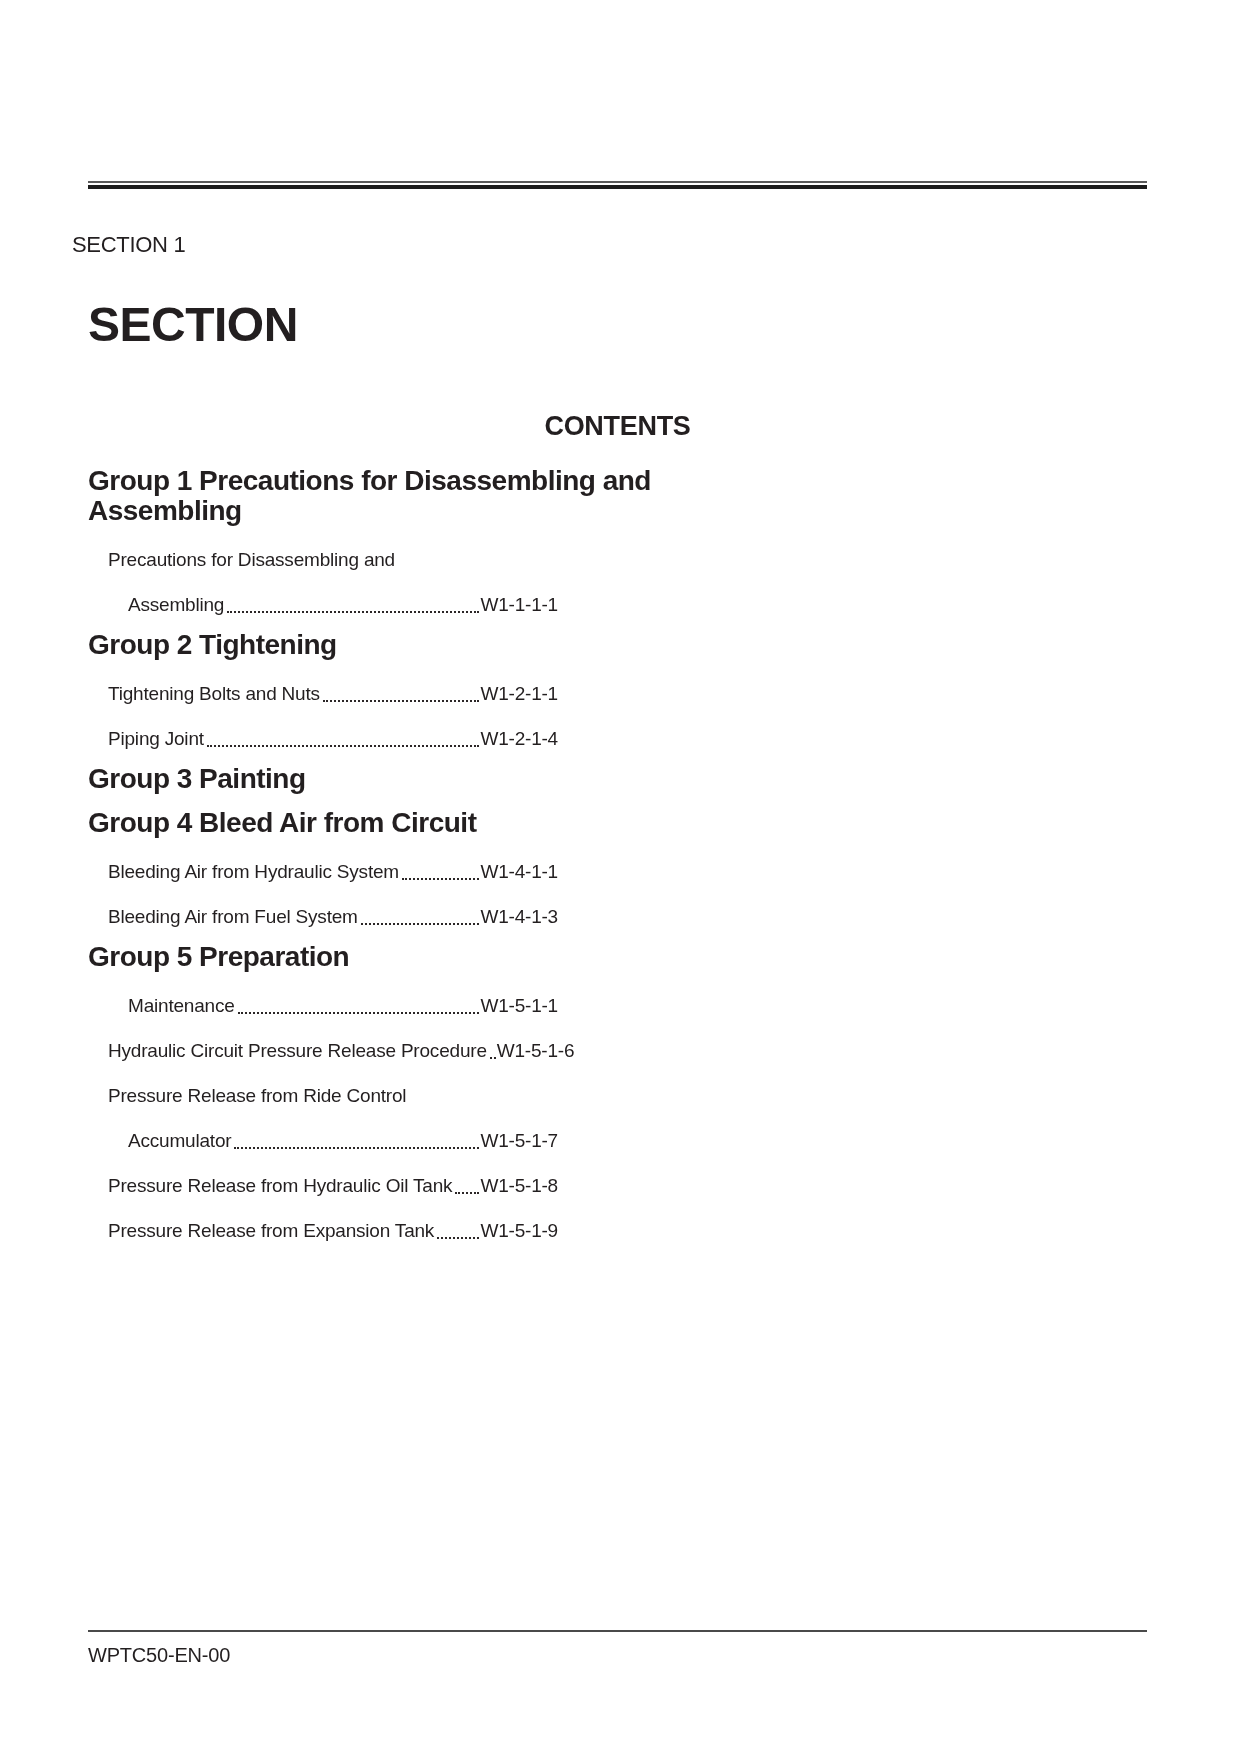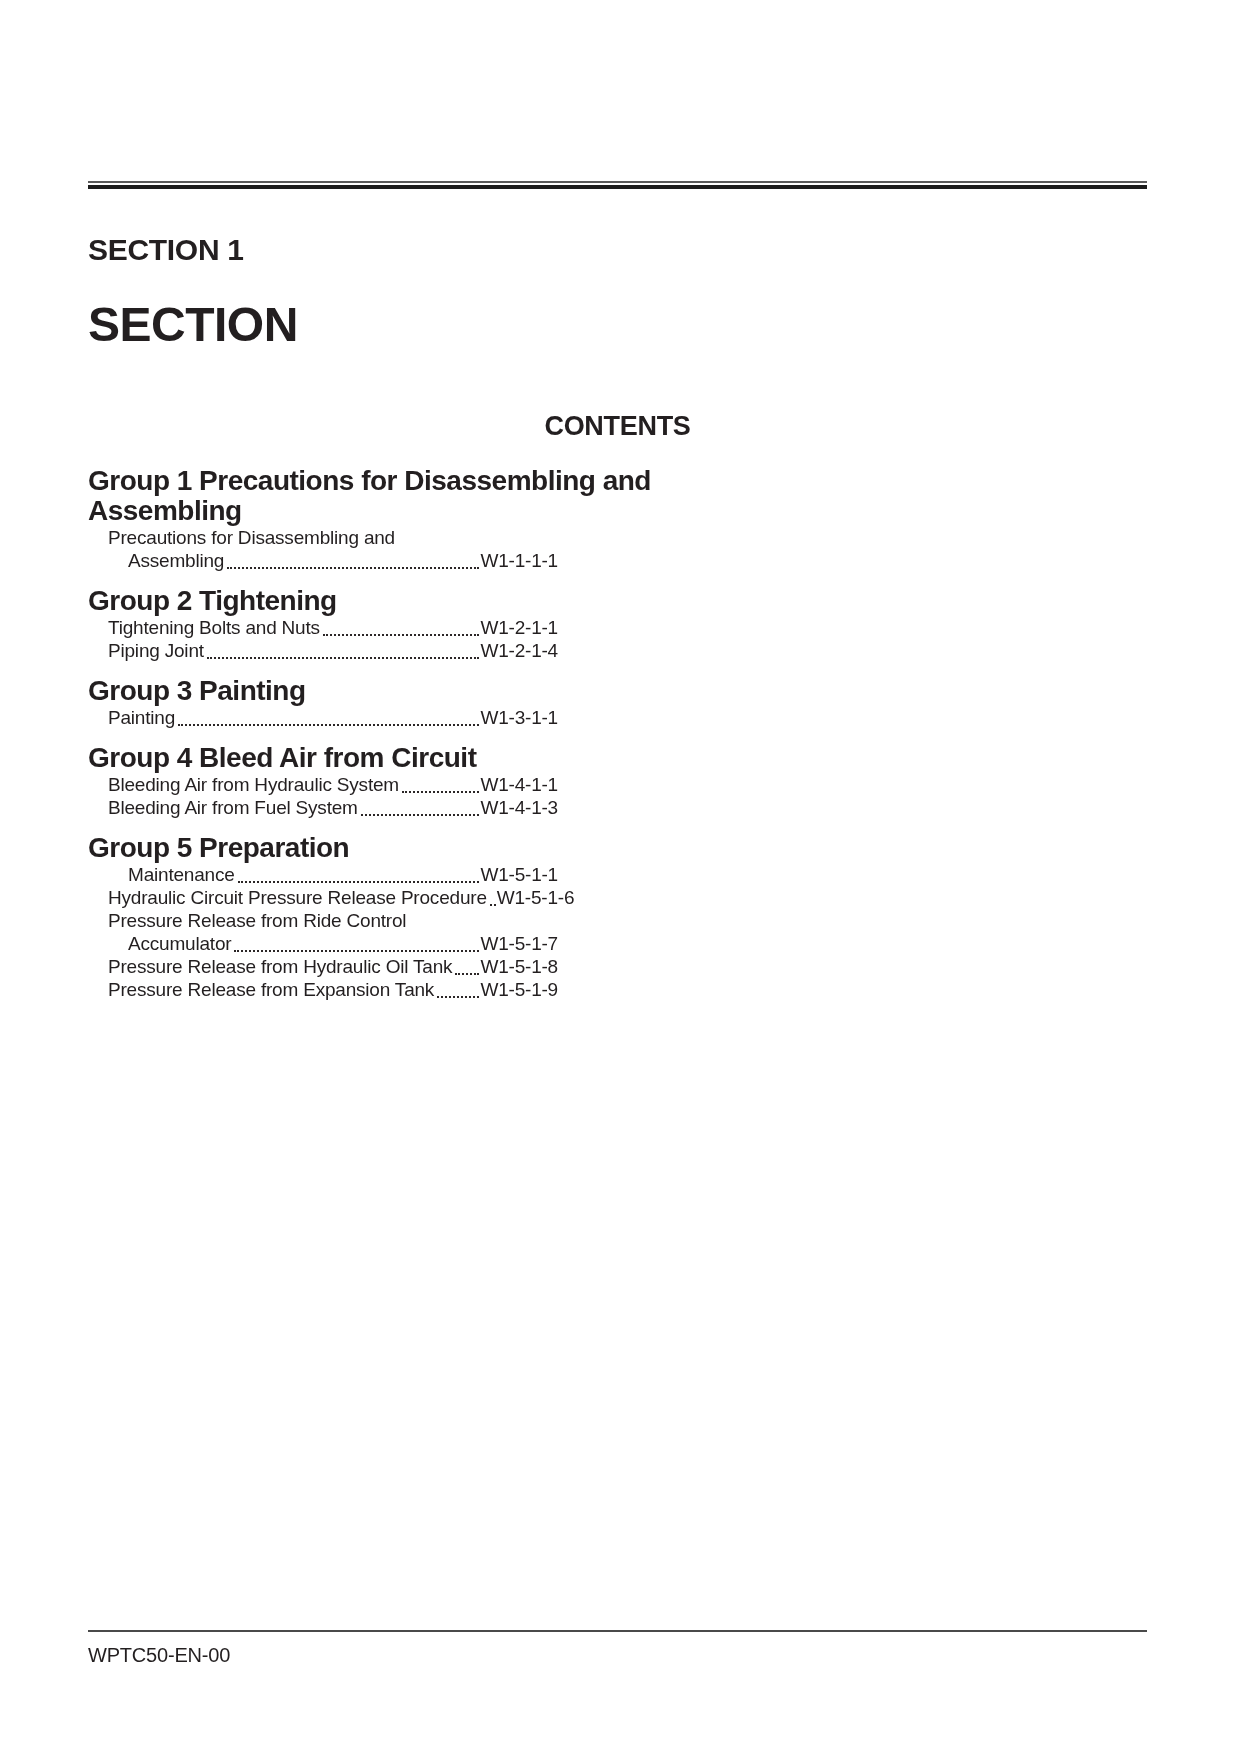--- a/index.html
+++ b/index.html
@@ -26,23 +26,23 @@
     left: 88px;
     right: 94px;
     height: 2px;
     border-top: 2px solid #5a5a5a;
     border-bottom: 4px solid #1c1c1c;
   }
   
   .section-label {
     position: absolute;
     top: 233px;
-    left: 88px;
-    font-size: 30px;
-    font-weight: bold;
+    left: 72px;
+    font-size: 22px;
+    font-weight: normal;
     letter-spacing: -0.3px;
     line-height: 1.1;
   }
   .doc-title {
     position: absolute;
     top: 299px;
     left: 88px;
     font-size: 48px;
     font-weight: bold;
     letter-spacing: -0.5px;
@@ -85,20 +85,21 @@
     align-items: flex-end;
     font-size: 19px;
     letter-spacing: -0.2px;
     line-height: 23px;
   }
   .entry-line.lvl1 { padding-left: 20px; }
   .entry-line.lvl2 { padding-left: 40px; }
   .entry-text {
     white-space: nowrap;
     flex: 0 0 auto;
+    margin-top: 22px;
   }
   .leader {
     flex: 1 1 6px;
     min-width: 6px;
     border-bottom: 2.5px dotted #2b2627;
     margin: 0 1px 3px 3px;
   }
   .page-ref {
     white-space: nowrap;
     flex: 0 0 auto;
@@ -154,25 +155,20 @@
           <span class="page-ref">W1-2-1-1</span>
         </div>
         <div class="entry-line lvl1">
           <span class="entry-text">Piping Joint</span>
           <div class="leader"></div>
           <span class="page-ref">W1-2-1-4</span>
         </div>
       </div>
       <div class="toc-group">
         <div class="heading-line">Group 3 Painting</div>
-        <div class="entry-line lvl1">
-          <span class="entry-text">Painting</span>
-          <div class="leader"></div>
-          <span class="page-ref">W1-3-1-1</span>
-        </div>
       </div>
       <div class="toc-group">
         <div class="heading-line">Group 4 Bleed Air from Circuit</div>
         <div class="entry-line lvl1">
           <span class="entry-text">Bleeding Air from Hydraulic System</span>
           <div class="leader"></div>
           <span class="page-ref">W1-4-1-1</span>
         </div>
         <div class="entry-line lvl1">
           <span class="entry-text">Bleeding Air from Fuel System</span>

